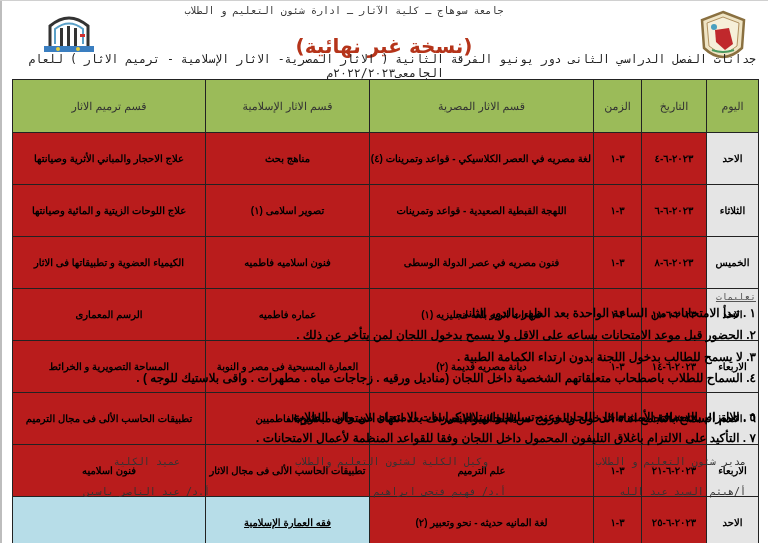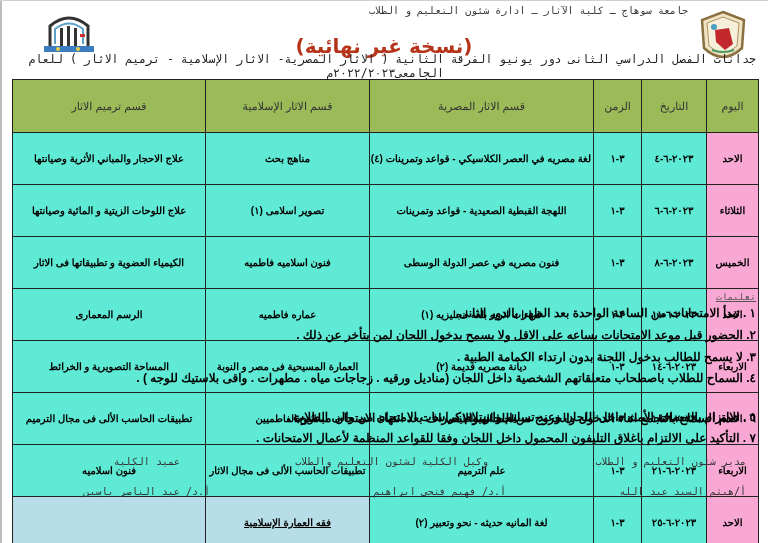--- a/index.html
+++ b/index.html
@@ -1,30 +1,30 @@
 <!DOCTYPE html>
 <html><head>
 <meta charset="utf-8">
 <style>
   html, body { margin:0; padding:0; background:#ffffff; }
   body { width:768px; height:543px; position:relative; overflow:hidden; font-family:"DejaVu Sans", sans-serif; color:#000; }
   .frame-left { position:absolute; left:0; top:0; width:2px; height:543px; background:#bdbdbd; }
   .frame-top { position:absolute; left:0; top:0; width:768px; height:1px; background:#d0d0d0; }
   .mono { font-family:"DejaVu Sans Mono", "Liberation Mono", monospace; }
-  .top-line { position:absolute; top:5px; left:0; width:688px; text-align:right; font-size:10px; color:#333; direction:rtl; }
+  .top-line { position:absolute; top:5px; left:0; width:688px; text-align:center; font-size:10px; color:#333; direction:rtl; }
   .logo-left { position:absolute; left:40px; top:14px; width:58px; height:42px; }
   .logo-right { position:absolute; left:698px; top:10px; width:50px; height:56px; }
   .draft { position:absolute; top:34px; left:0; width:768px; text-align:center; font-size:20px; font-weight:bold; color:#b5341a; direction:rtl; }
   .title { position:absolute; top:52px; left:14px; width:742px; text-align:center; font-size:11.5px; color:#222; direction:rtl; line-height:14px; }
   .title .jd { position:absolute; right:0; top:0; }
   table.sched { position:absolute; left:12px; top:79px; width:746px; border-collapse:collapse; direction:rtl; table-layout:fixed; }
   table.sched td, table.sched th { border:1.5px solid #222; height:19px; padding:16px 2px; text-align:center; font-size:10px; font-weight:bold; overflow:hidden; white-space:nowrap; font-family:"Liberation Sans", sans-serif; }
   table.sched th { background:#9bbb59; font-weight:normal; font-size:11px; color:#333; height:20px; }
-  td.day { background:#f9a8d4; }
-  td.cell { background:#5eead4; }
+  td.day { background:#e5e5e5; }
+  td.cell { background:#b91c1c; }
   td.blue { background:#b7dde8;text-decoration:underline; }
   td.places { background:#bef264; font-weight:normal; font-size:11px; color:#555; letter-spacing:2px;border-radius:10px; }
   .instr-head { position:absolute; top:291px; right:12px; font-size:9.5px; color:#555; text-decoration:underline; direction:rtl; }
   .instr { position:absolute; right:12px; width:720px; direction:rtl; font-size:12px; font-weight:bold; font-family:"Liberation Sans", sans-serif; }
   .sig { position:absolute; font-size:10px; color:#333; direction:rtl; white-space:nowrap; }
 </style>
 </head>
 <body>
 
 <div class="frame-left"></div>

